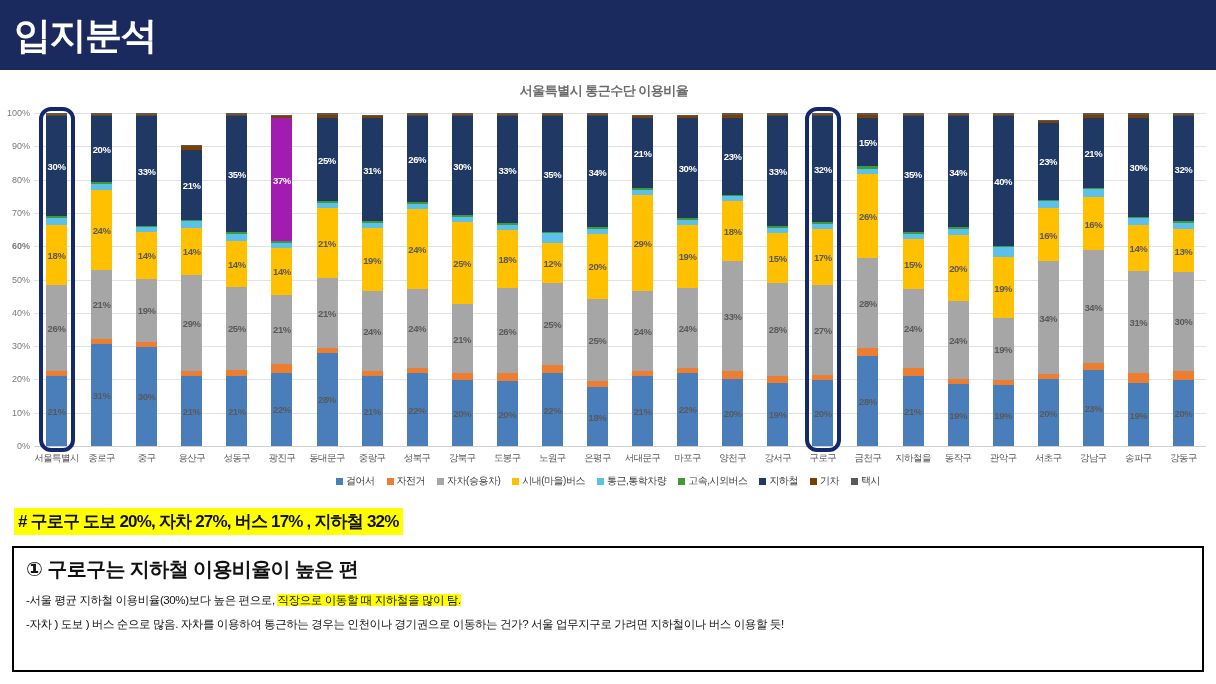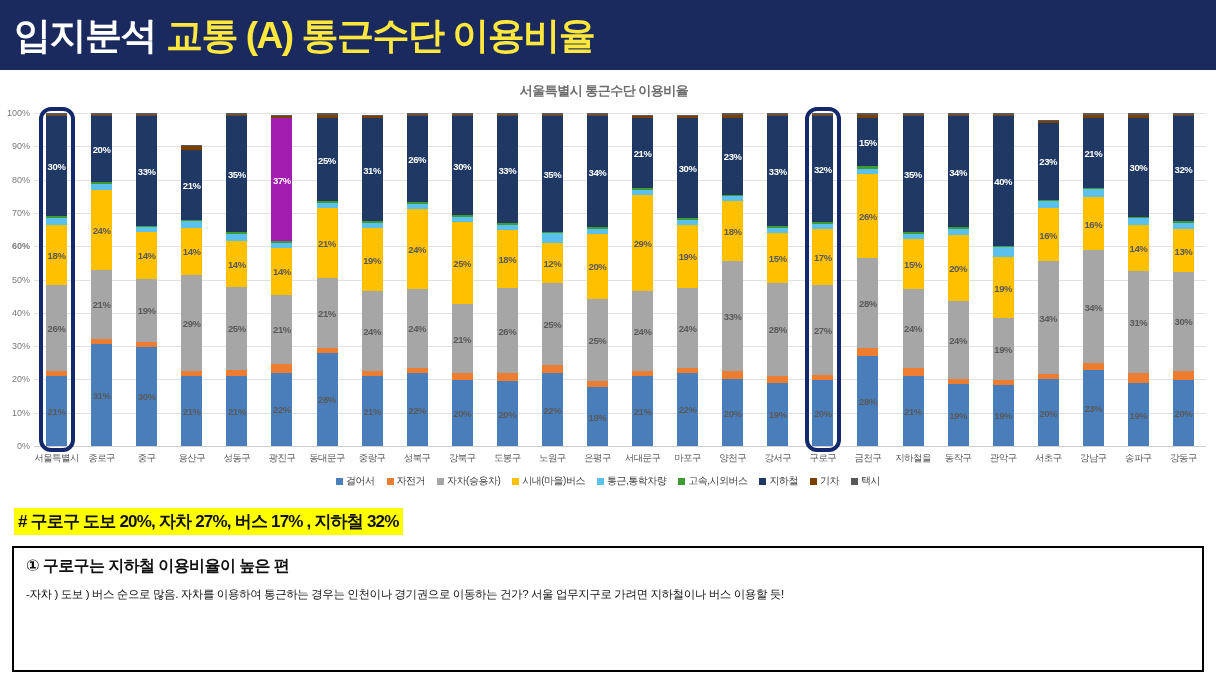--- a/index.html
+++ b/index.html
@@ -159,41 +159,40 @@
   
   .notes {
     position: absolute;
     left: 12px; top: 546px;
     width: 1192px; height: 126px;
     border: 2px solid #000000;
     background: #ffffff;
     padding: 8px 10px 0 12px;
   }
   .note-head {
-    font-size: 16px;
+    font-size: 20px;
     font-weight: bold;
     color: #111111;
     letter-spacing: -0.6px;
     margin-bottom: 10px;
   }
   .note-line {
     font-size: 11.5px;
     color: #111111;
     letter-spacing: -0.4px;
     margin-bottom: 9px;
     white-space: nowrap;
   }
   .hl { background: #ffff00; }
 </style>
 </head>
 <body>
 
 <div class="title-bar">
   <span class="title-white">입지분석</span>
-  <span class="title-yellow">교통 (A) 통근수단 이용비율</span>
 </div>
 
 <div class="chart-wrap">
   <div class="chart-title">서울특별시 통근수단 이용비율</div>
   <div class="y-axis" id="y-axis">
       <div class="y-tick" style="top: 333px;">0%</div>
       <div class="y-tick" style="top: 299.7px;">10%</div>
       <div class="y-tick" style="top: 266.4px;">20%</div>
       <div class="y-tick" style="top: 233.1px;">30%</div>
       <div class="y-tick" style="top: 199.8px;">40%</div>
@@ -836,14 +835,17 @@
       </div>
     </div>
 </div>
 
 <div class="summary">
   <span class="summary-text"># 구로구 도보 20%, 자차 27%, 버스 17% , 지하철 32%</span>
 </div>
 
 <div class="notes">
   <div class="note-head">① 구로구는 지하철 이용비율이  높은 편</div>
+  <div class="note-line">
+    <span>-서울 평균 지하철 이용비율(30%)보다 높은 편으로, </span><span class="hl">직장으로 이동할 때 지하철을 많이 탐.</span>
+  </div>
   <div class="note-line">-자차 ) 도보 ) 버스 순으로 많음. 자차를 이용하여 통근하는 경우는 인천이나 경기권으로 이동하는 건가? 서울 업무지구로 가려면 지하철이나 버스 이용할 듯!</div>
 </div>
 
 </body></html>

